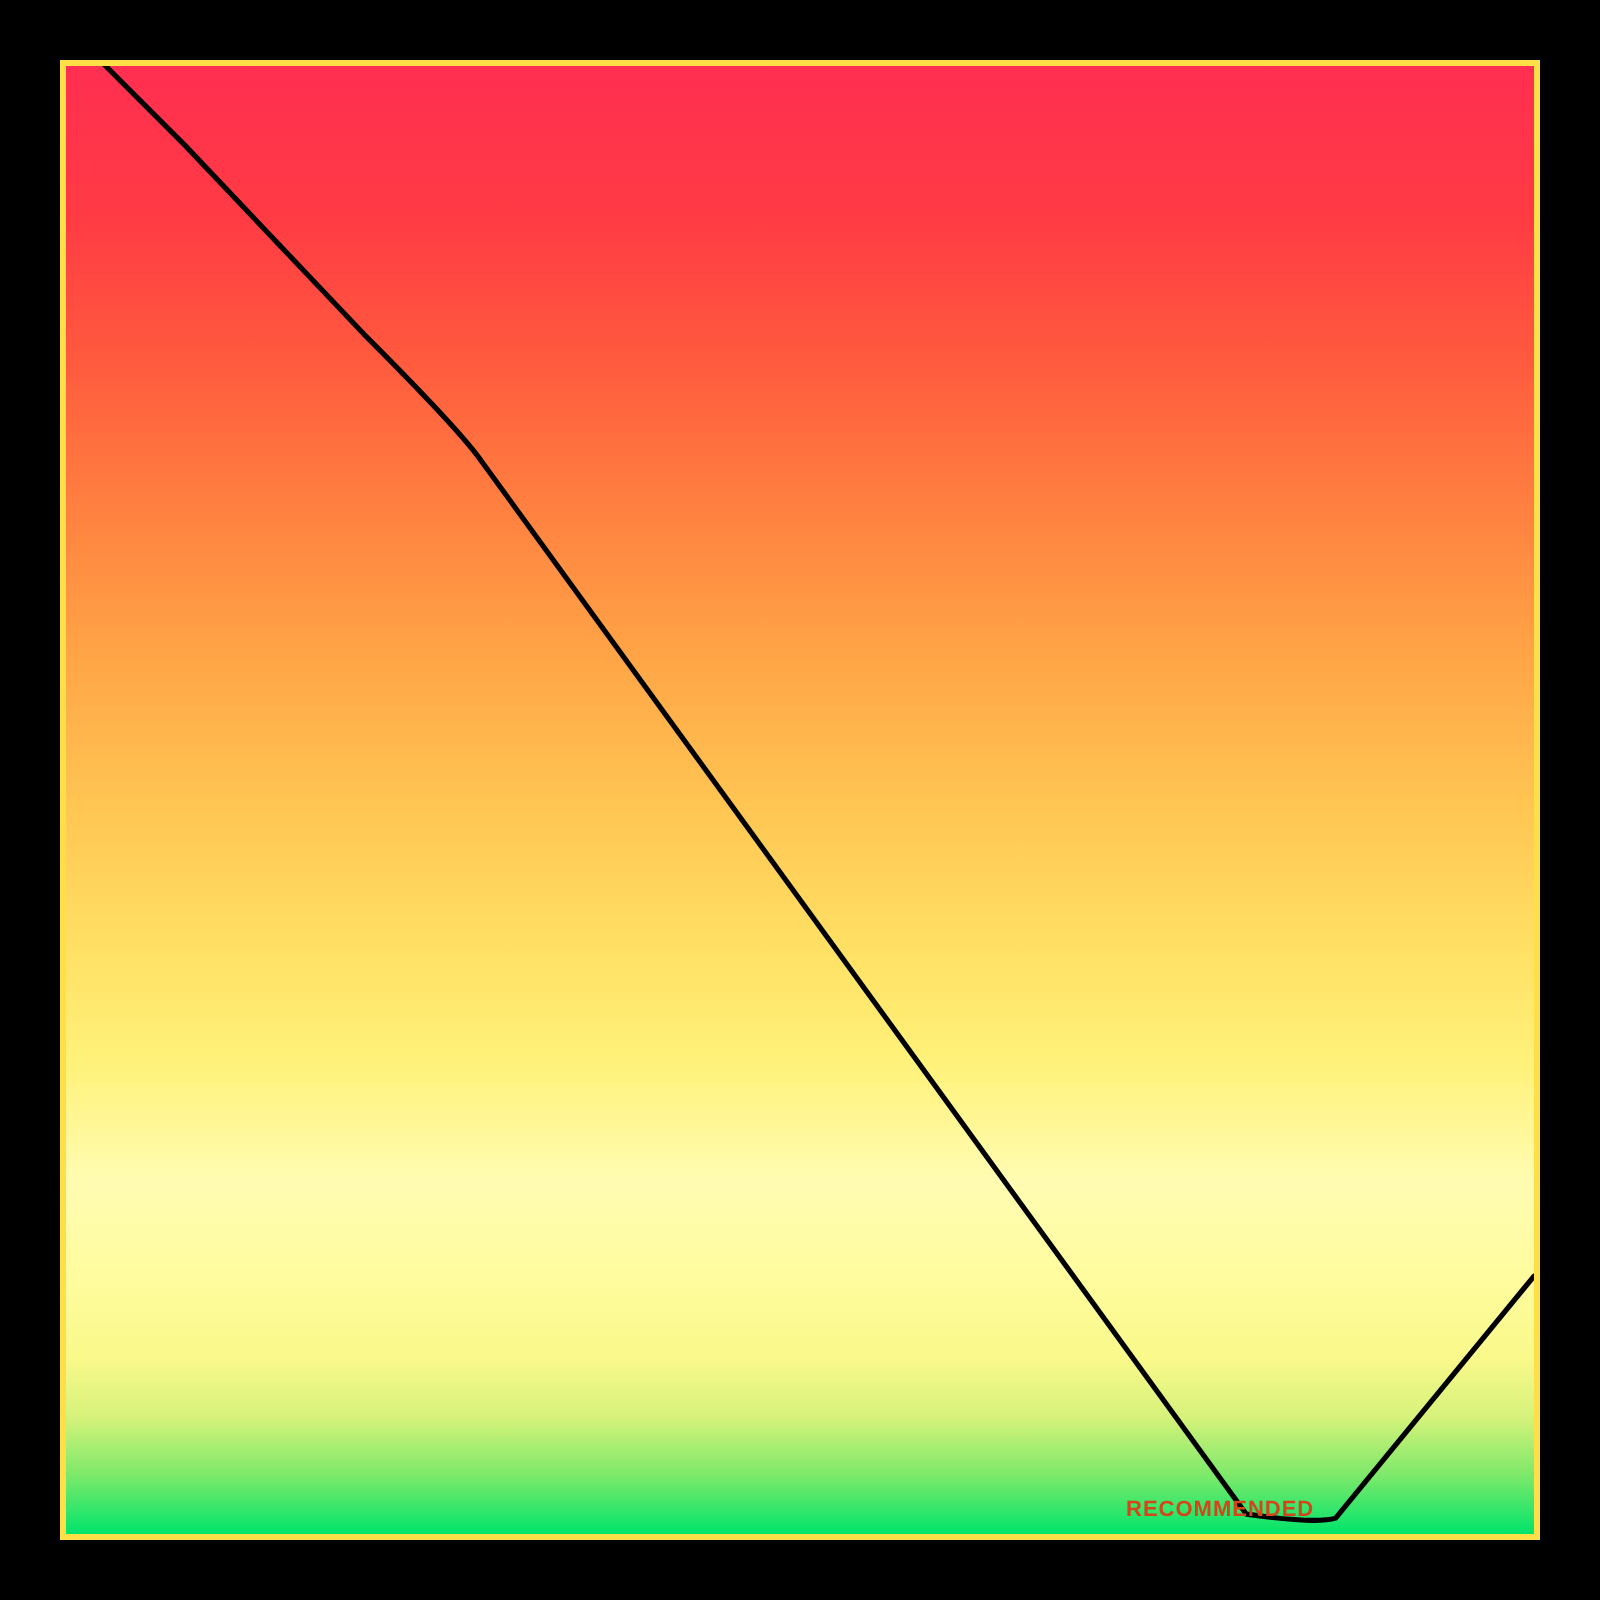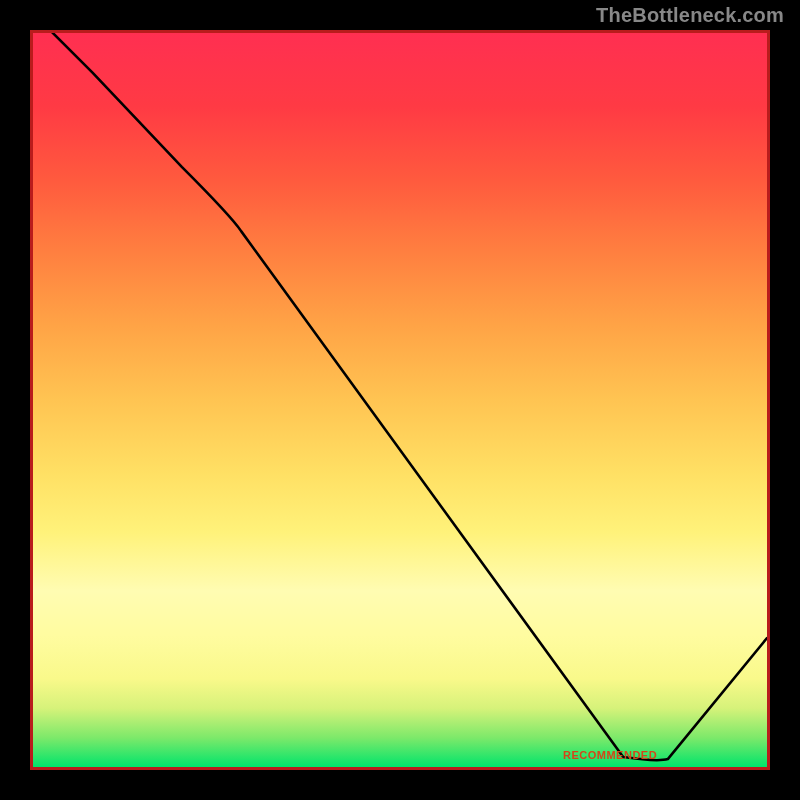--- a/index.html
+++ b/index.html
@@ -26,21 +26,21 @@
     letter-spacing: 0.2px;
     user-select: none;
   }
   .plot-frame {
     position: absolute;
     left: 30px;
     top: 30px;
     width: 740px;
     height: 740px;
     box-sizing: border-box;
-    border: 3px solid #b91c1c;
+    border: 3px solid #fde047;
     overflow: hidden;
   }
   .gradient {
     position: absolute;
     inset: 0;
     background: linear-gradient(
       to top,
       #00e46b 0%,
       #7de96a 4%,
       #d6f27a 8%,
@@ -71,21 +71,20 @@
     color: #d4451a;
     letter-spacing: 0.5px;
     user-select: none;
   }
 </style>
 </head>
 <body>
 
 <div class="stage">
 
-  <div class="watermark">TheBottleneck.com</div>
 
   <div class="plot-frame">
     <div class="gradient"></div>
 
     <svg class="curve" preserveAspectRatio="none" viewBox="0 0 740 740">
       <path fill="none" stroke="#000000" stroke-width="2.6" stroke-linejoin="round" stroke-linecap="round" d="M 0 -20 L 60 40 L 150 135 Q 200 185 210 200 L 595 730 Q 630 735 640 732 L 740 610"></path>
     </svg>
 
     <div class="marker-text" style="left:530px; bottom:6px;">RECOMMENDED</div>
   </div>

